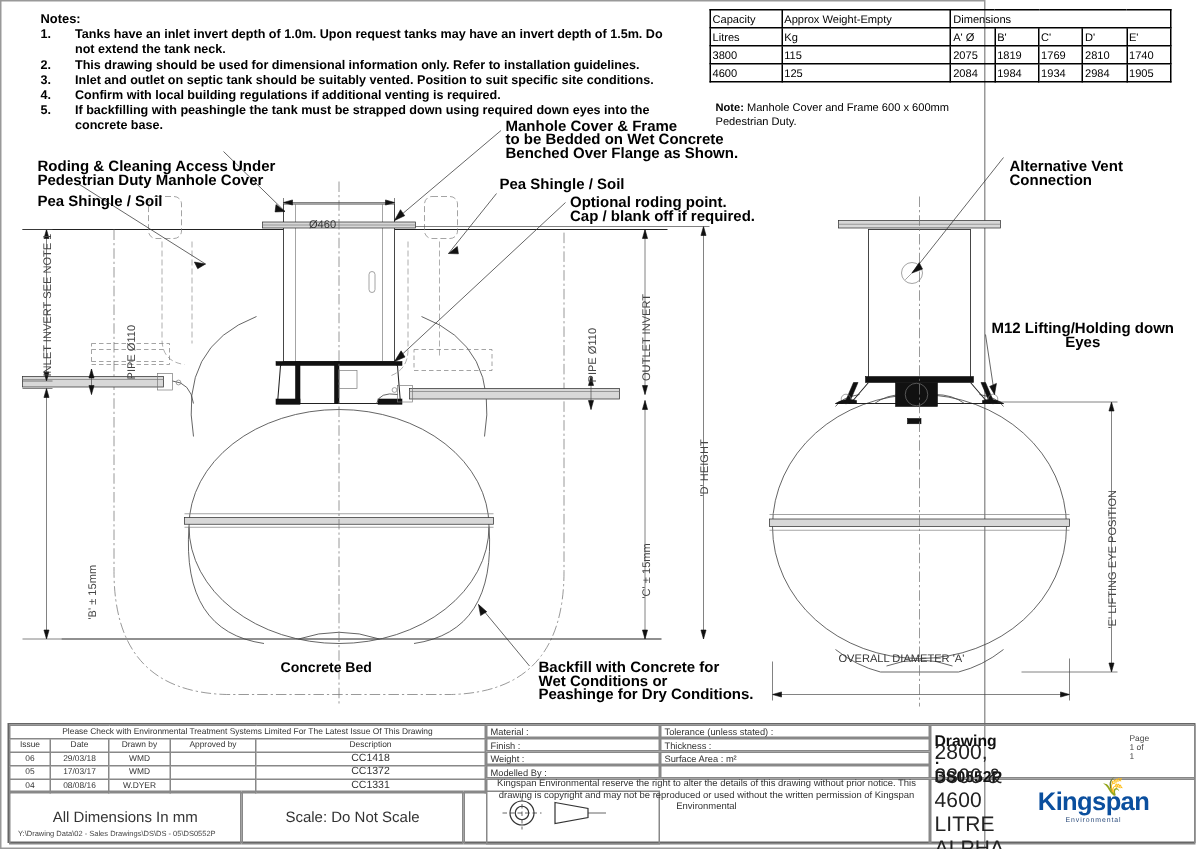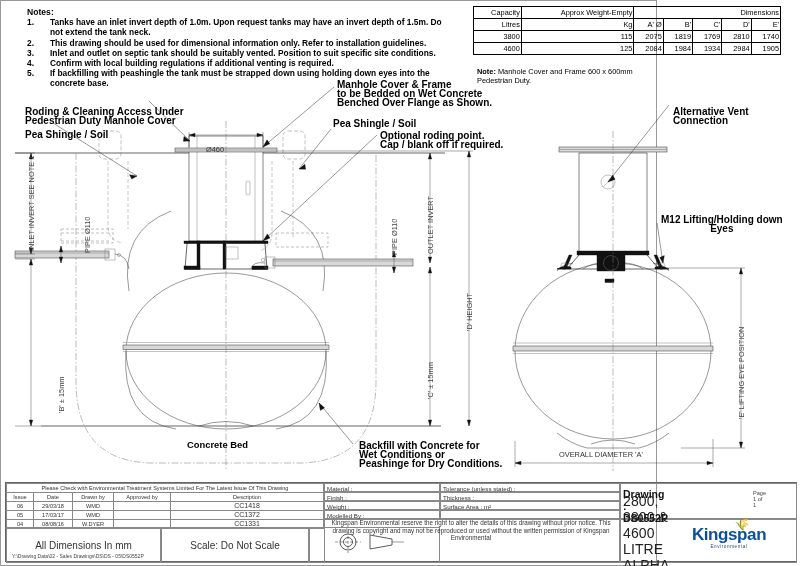--- a/index.html
+++ b/index.html
@@ -8,21 +8,21 @@
 
   
   #notes{position:absolute;left:26px;top:6px;width:430px;font-size:8.4px;line-height:10.2px;font-weight:bold;}
   #notes .hdr{font-weight:bold;font-size:8.6px;margin-bottom:0px;}
   #notes .row{display:flex;}
   #notes .num{width:23px;flex:0 0 23px;}
   #notes .txt{flex:1;}
 
   
   #captable{position:absolute;left:472px;top:5px;width:308px;border-collapse:collapse;font-size:7.4px;}
-  #captable td,#captable th{border:1px solid #000;text-align:right;padding:0.5px 1px;font-weight:normal;height:10px;line-height:9px;margin-top:13px;}
+  #captable td,#captable th{border:1px solid #000;text-align:left;padding:0.5px 1px;font-weight:normal;height:10px;line-height:9px;margin-top:13px;}
   #captable th{font-weight:normal;}
   #capnote{position:absolute;left:476px;top:66px;font-size:7.4px;}
   #capnote b{font-weight:bold;}
 
   
   .lbl{position:absolute;font-size:10px;font-weight:bold;line-height:8.9px;white-space:pre;}
   .vlbl{position:absolute;font-size:7.4px;line-height:8px;white-space:nowrap;transform-origin:0 0;color:#444;}
   .dimtxt{position:absolute;font-size:7.4px;white-space:nowrap;color:#333;}
 
   
@@ -76,21 +76,21 @@
         <span class="txt">Inlet and outlet on septic tank should be suitably vented. Position to suit
 specific site conditions.</span>
       </div>
     <div class="row">
         <span class="num">4.</span>
         <span class="txt">Confirm with local building regulations if additional venting is required.</span>
       </div>
     <div class="row">
         <span class="num">5.</span>
         <span class="txt">If backfilling with peashingle the tank must be strapped down using
-holding down eyes into the concrete base.</span>
+required down eyes into the concrete base.</span>
       </div>
   </div>
 
   <table id="captable">
     <tbody>
         <tr>
       <th rowspan="1">Capacity</th>
       <th rowspan="1">Approx Weight-Empty</th>
       <th colspan="5">Dimensions</th>
     </tr>
@@ -294,21 +294,21 @@
 
   <div class="dimtxt" style="left:205px;top:124px;margin-top:20px;">Ø460</div>
   <div class="vlbl" style="left:27px;top:250px;transform:rotate(-90deg);">INLET INVERT SEE NOTE 1</div>
   <div class="vlbl" style="left:57px;top:412px;transform:rotate(-90deg);">'B' ± 15mm</div>
   <div class="vlbl" style="left:83px;top:252px;transform:rotate(-90deg);">PIPE Ø110</div>
   <div class="vlbl" style="left:390px;top:254px;transform:rotate(-90deg);">PIPE Ø110</div>
   <div class="vlbl" style="left:426px;top:253px;transform:rotate(-90deg);">OUTLET INVERT</div>
   <div class="vlbl" style="left:426px;top:398px;transform:rotate(-90deg);">'C' ± 15mm</div>
   <div class="vlbl" style="left:465px;top:330px;transform:rotate(-90deg);">'D' HEIGHT</div>
   <div class="vlbl" style="left:737px;top:418px;transform:rotate(-90deg);">'E' LIFTING EYE POSITION</div>
-  <div class="dimtxt" style="left:558px;top:449px;">OVERALL DIAMETER 'A'</div>
+  <div class="dimtxt" style="left:558px;top:433px;">OVERALL DIAMETER 'A'</div>
 
   <div id="tblock">
 
     <table id="revtbl">
       <tbody>
           <tr>
             <td colspan="5">Please Check with Environmental Treatment Systems Limited For The Latest Issue Of This Drawing</td>
           </tr>
       <tr>
         <td style="width:26px">Issue</td>

